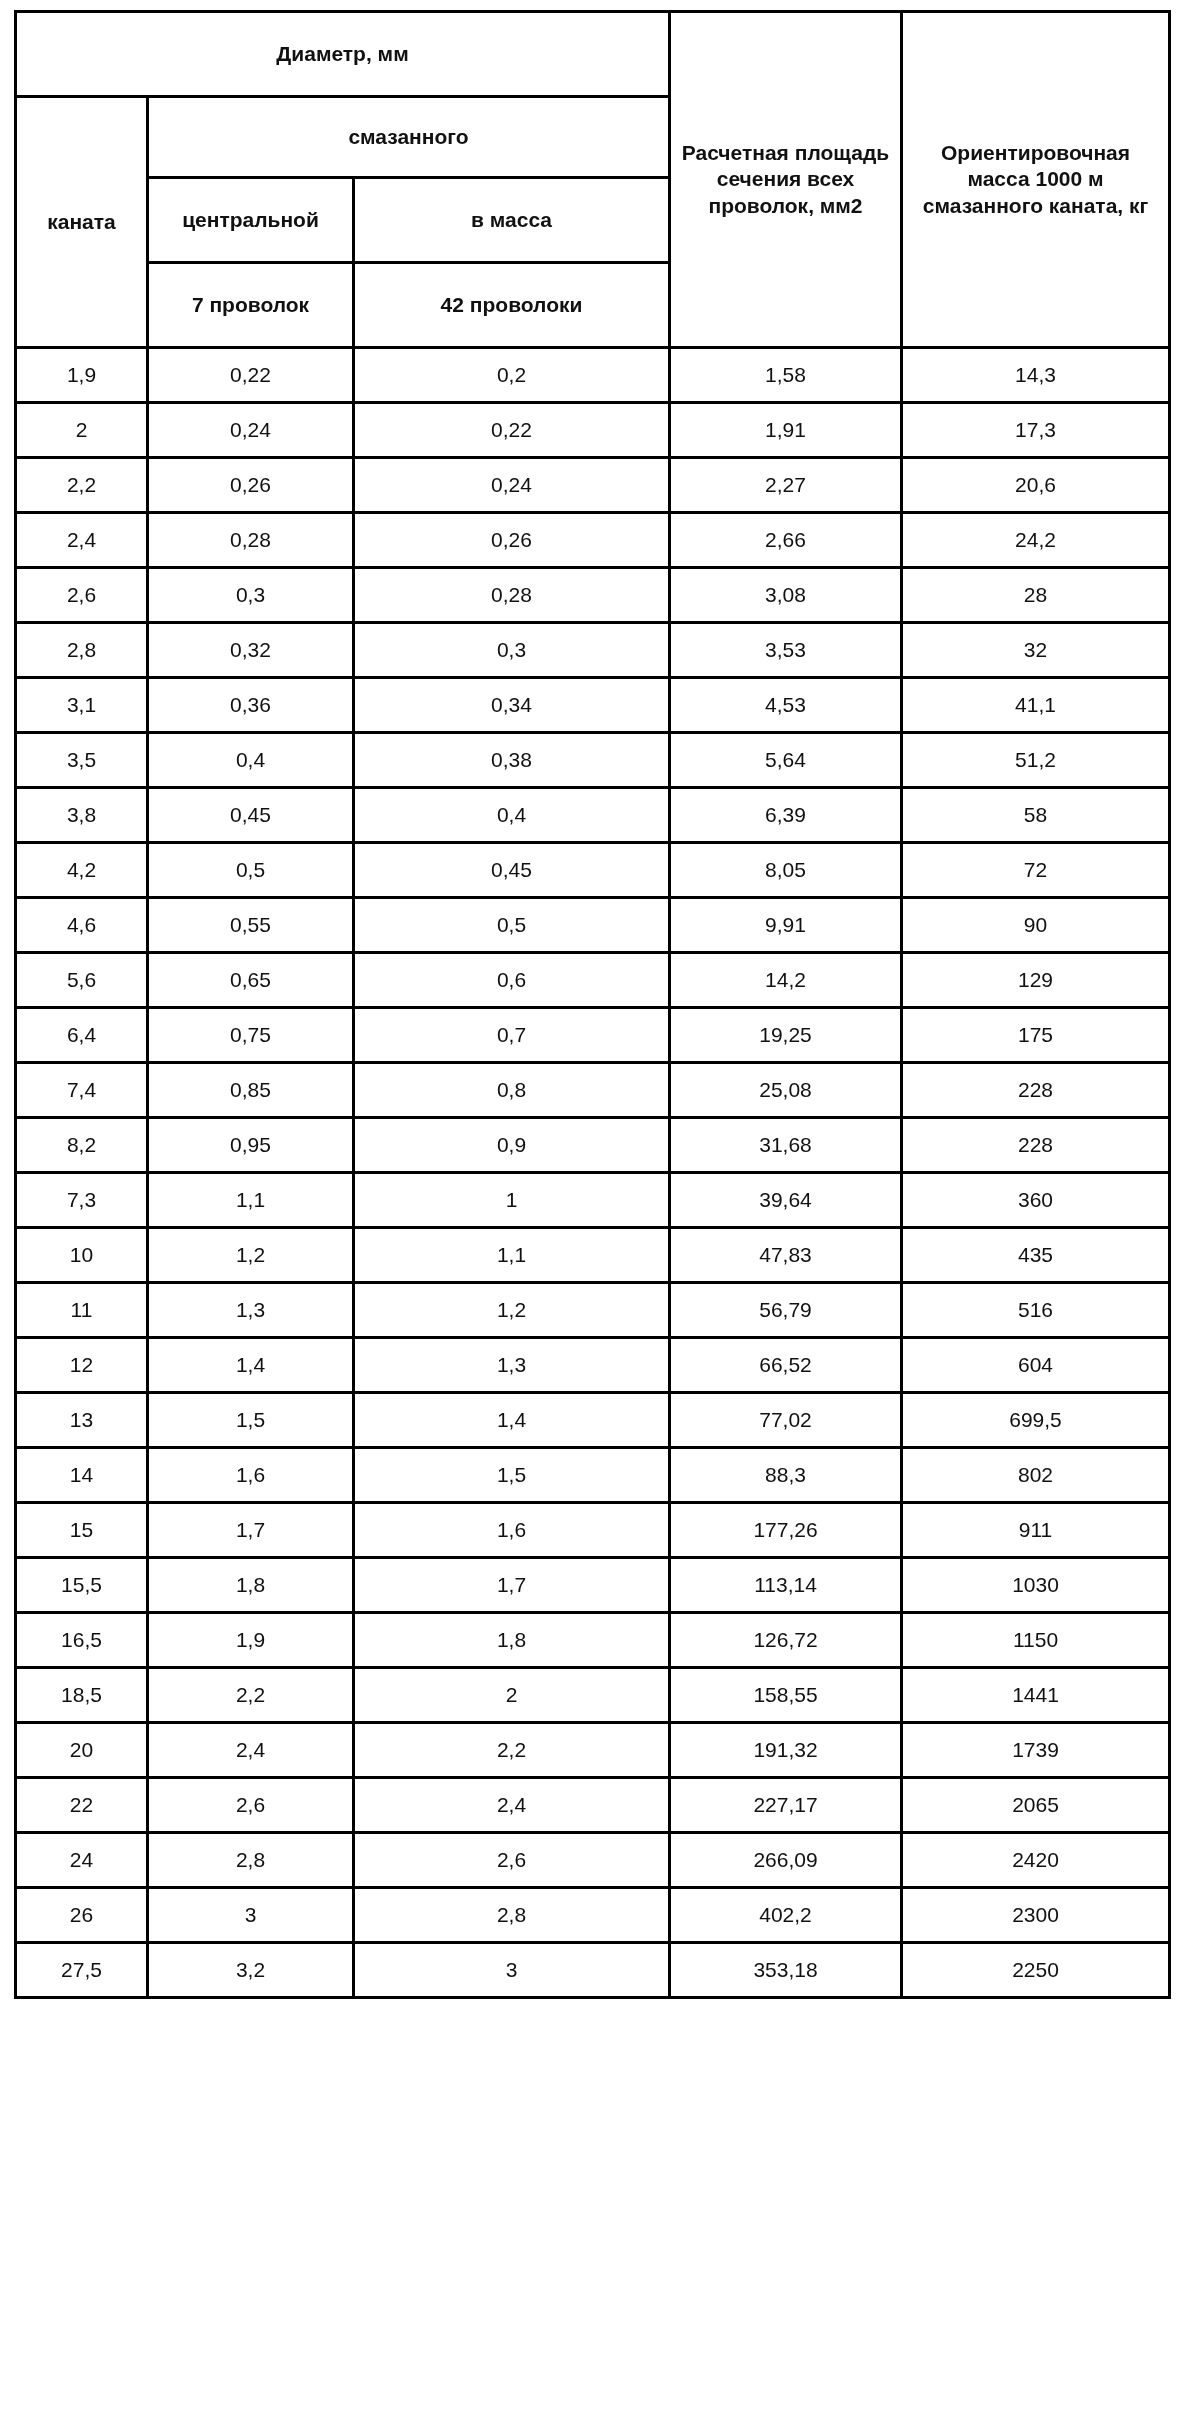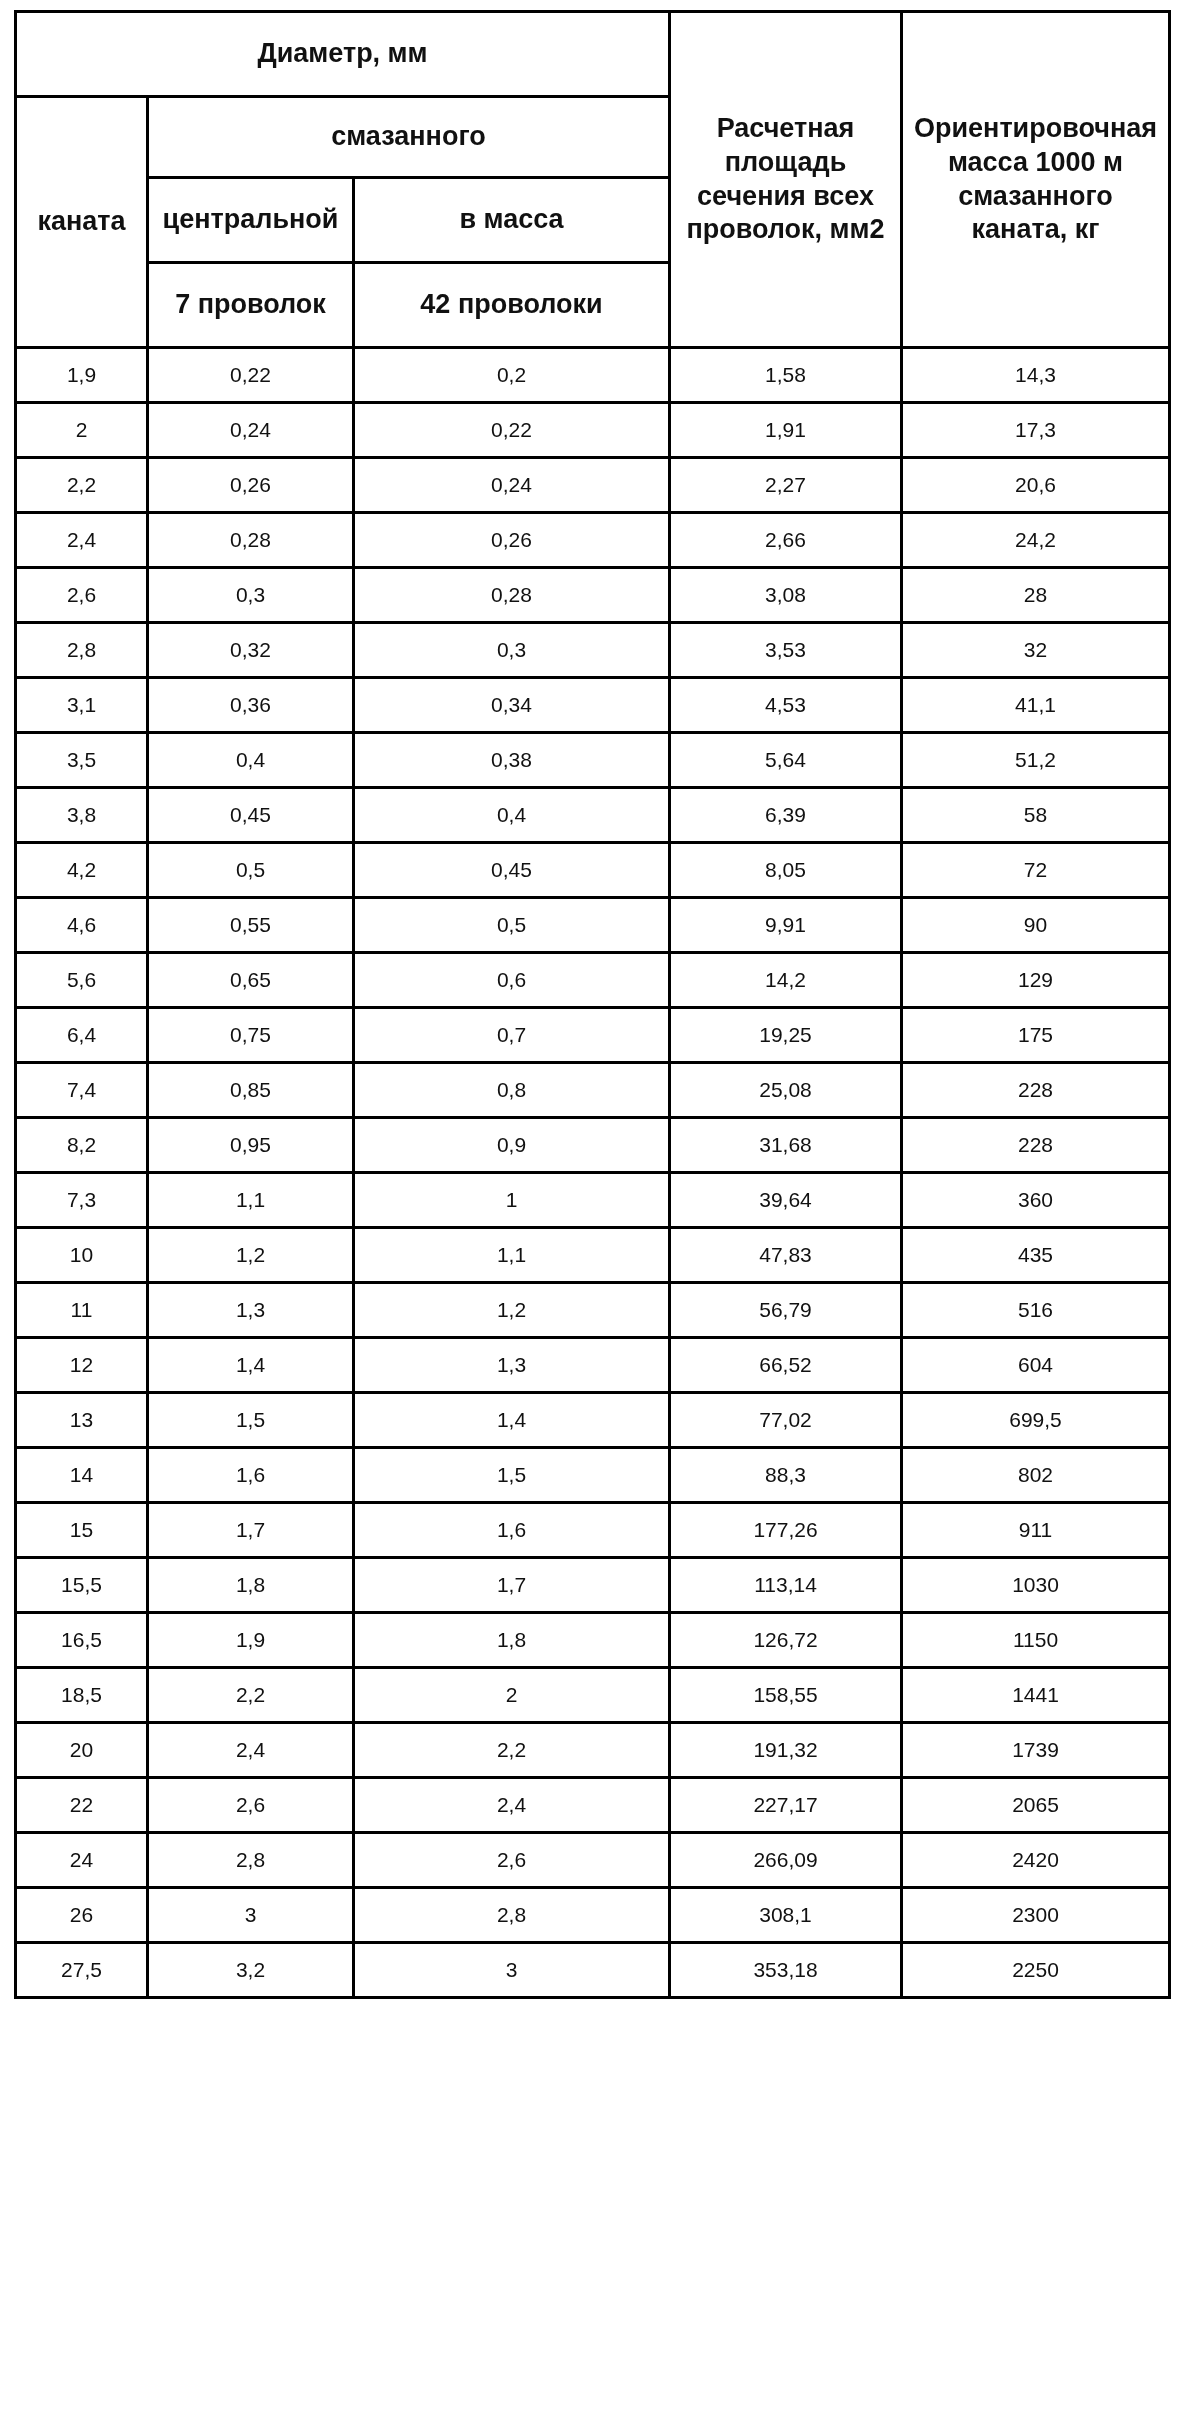--- a/index.html
+++ b/index.html
@@ -23,21 +23,21 @@
   }
   table.rope-table th,
   table.rope-table td {
     border: 3px solid #000000;
     text-align: center;
     vertical-align: middle;
     color: #111111;
   }
   table.rope-table th {
     font-weight: bold;
-    font-size: 27px;
+    font-size: 21px;
     line-height: 1.25;
     padding: 10px 6px;
   }
   table.rope-table td {
     font-weight: normal;
     font-size: 21px;
     padding: 14px 6px;
   }
   col.c-rope { width: 132px; }
   col.c-central { width: 206px; }
@@ -276,21 +276,21 @@
           <td>24</td>
           <td>2,8</td>
           <td>2,6</td>
           <td>266,09</td>
           <td>2420</td>
         </tr>
         <tr>
           <td>26</td>
           <td>3</td>
           <td>2,8</td>
-          <td>308,1</td>
+          <td>402,2</td>
           <td>2300</td>
         </tr>
         <tr>
           <td>27,5</td>
           <td>3,2</td>
           <td>3</td>
           <td>353,18</td>
           <td>2250</td>
         </tr>
       </tbody>

